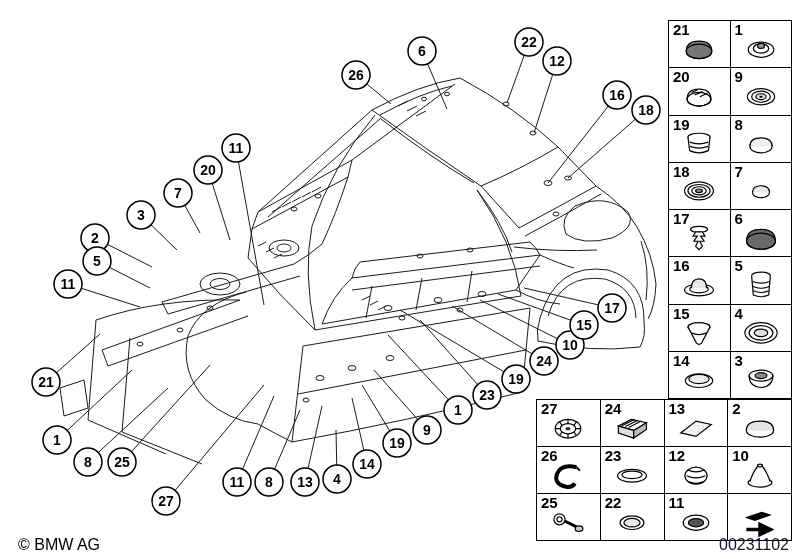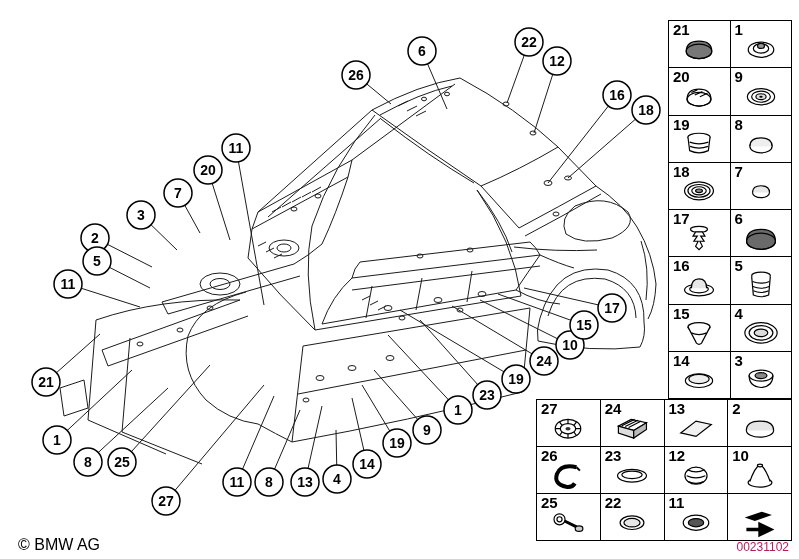--- a/index.html
+++ b/index.html
@@ -33,21 +33,21 @@
     display:flex; align-items:center; justify-content:center; background:#fff;
   }
   .cell .num {
     position:absolute; top:1px; left:4px;
     font-size:15px; font-weight:bold; line-height:1.1; color:#000;
   }
   .cell svg.part-icon { width:50px; height:34px; margin-top:8px; }
   .cell svg.part-icon * { vector-effect:non-scaling-stroke; }
 
   .footer-left  { position:absolute; left:18px;  bottom:5px; font-size:16px; color:#000; }
-  .footer-right { position:absolute; right:10px; bottom:5px; font-size:12px; color:#be185d; }
+  .footer-right { position:absolute; right:10px; bottom:5px; font-size:16px; color:#0f172a; }
 </style>
 </head>
 <body>
 
 <div class="page">
 
   <svg class="diagram" id="diagram-svg" viewBox="0 0 799 559">
 
     <g class="art">
 

